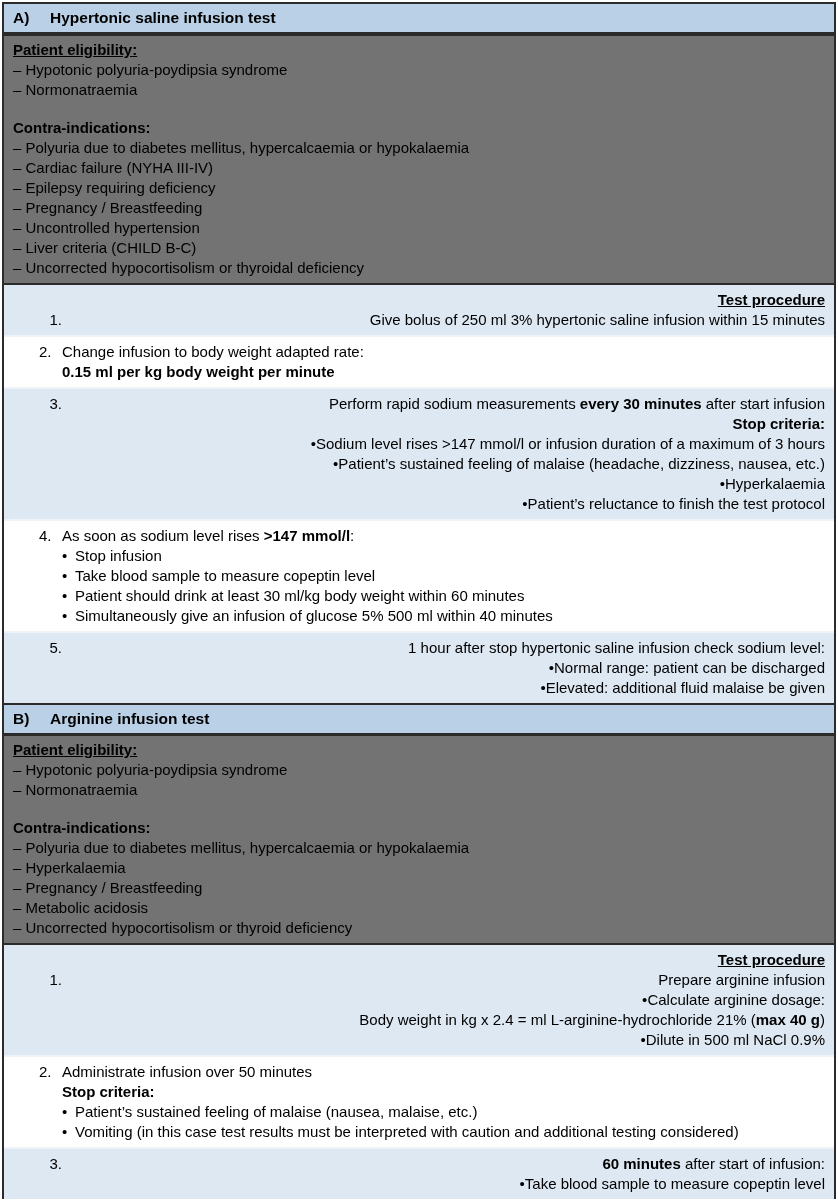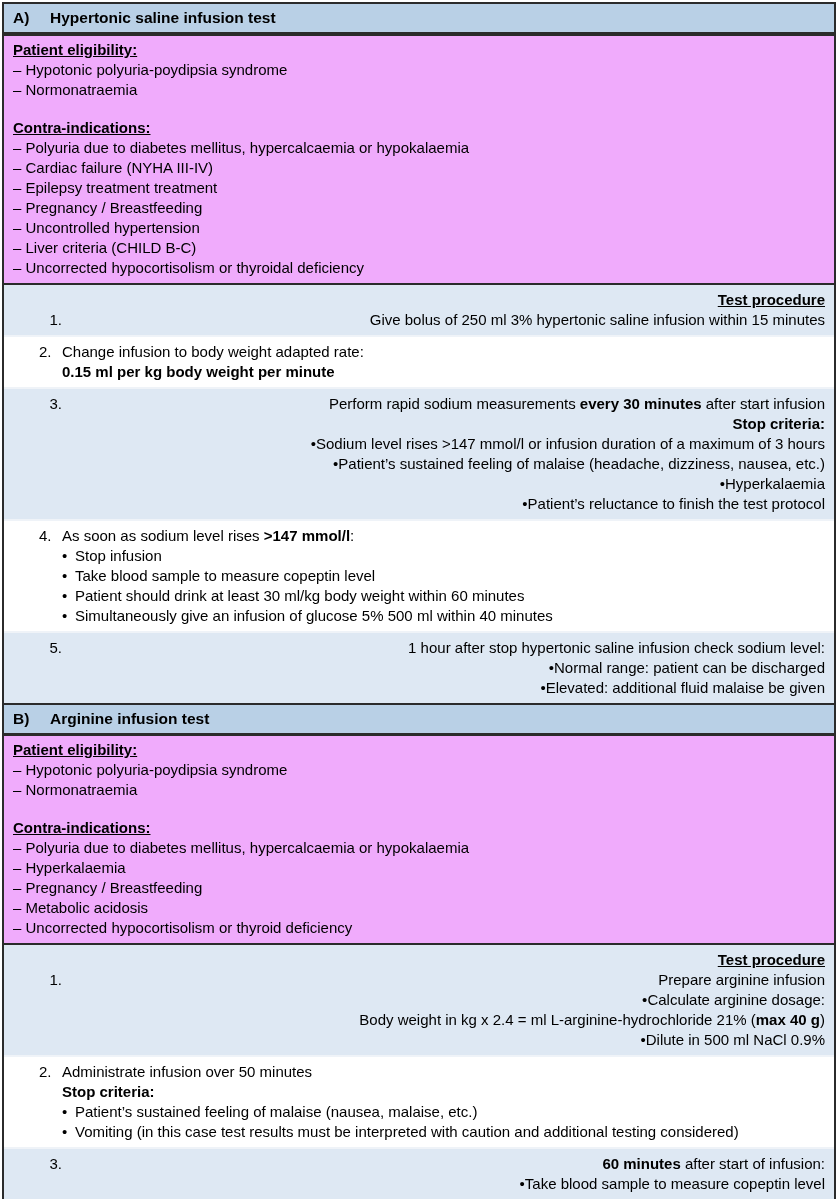--- a/index.html
+++ b/index.html
@@ -18,29 +18,29 @@
   }
   .bar {
     background:var(--c-bar);
     border-bottom:4px solid var(--c-border);
     padding:4px 9px 4px 9px;
     font-weight:bold; font-size:15.5px; line-height:20px;
   }
   .test-section + .test-section .bar { border-top:2px solid var(--c-border); border-bottom:3px solid var(--c-border); }
   .bar-label { display:inline-block; width:37px; }
   .eligibility {
-    background:#f0abfc;
+    background:#737373;
     border-bottom:2px solid var(--c-border);
     padding:4px 15px 5px 9px;
   }
   .h { font-weight:bold; }
   .underline { text-decoration:underline; }
   .dash-list { list-style:none; margin:0; padding:0; }
   .dash-item { margin:0; padding:0; }
-  .contra-h { margin-top:18px;text-decoration:underline; }
+  .contra-h { margin-top:18px; }
   .steps { background:#ffffff; }
   .step-row { padding:5px 9px 5px 9px; background:#ffffff; }
   .step-row.shaded { background:var(--c-row);text-align:right; }
   .step-row + .step-row { border-top:2px solid var(--c-sep); }
   .proc-heading { font-weight:bold; text-decoration:underline; }
   .step { display:flex; padding-left:26px; }
   .step-num { flex:none; width:23px; }
   .step-body { flex:1; min-width:0; }
   .line { }
   .line .b { font-weight:bold; }
@@ -59,21 +59,21 @@
     <div class="eligibility">
       <div class="h underline">Patient eligibility:</div>
       <ul class="dash-list">
           <li class="dash-item">– Hypotonic polyuria-poydipsia syndrome</li>
           <li class="dash-item">– Normonatraemia</li>
         </ul>
       <div class="h contra-h">Contra-indications:</div>
       <ul class="dash-list">
           <li class="dash-item">– Polyuria due to diabetes mellitus, hypercalcaemia or hypokalaemia</li>
           <li class="dash-item">– Cardiac failure (NYHA III-IV)</li>
-          <li class="dash-item">– Epilepsy treatment treatment</li>
+          <li class="dash-item">– Epilepsy requiring deficiency</li>
           <li class="dash-item">– Pregnancy / Breastfeeding</li>
           <li class="dash-item">– Uncontrolled hypertension</li>
           <li class="dash-item">– Liver criteria (CHILD B-C)</li>
           <li class="dash-item">– Uncorrected hypocortisolism or thyroidal deficiency</li>
         </ul>
     </div>
     <div class="steps">
         <div class="step-row shaded">
           <div class="proc-heading">Test procedure</div>
           <div class="step">

